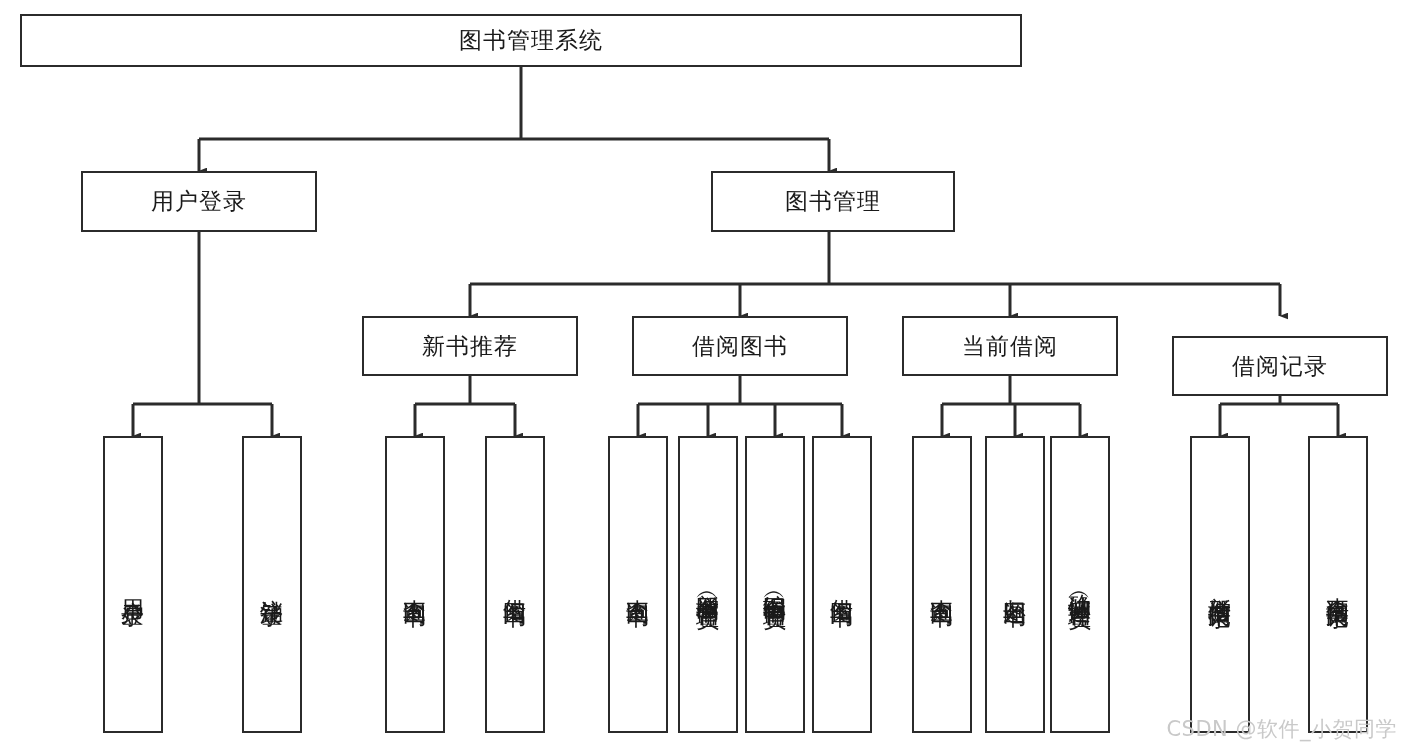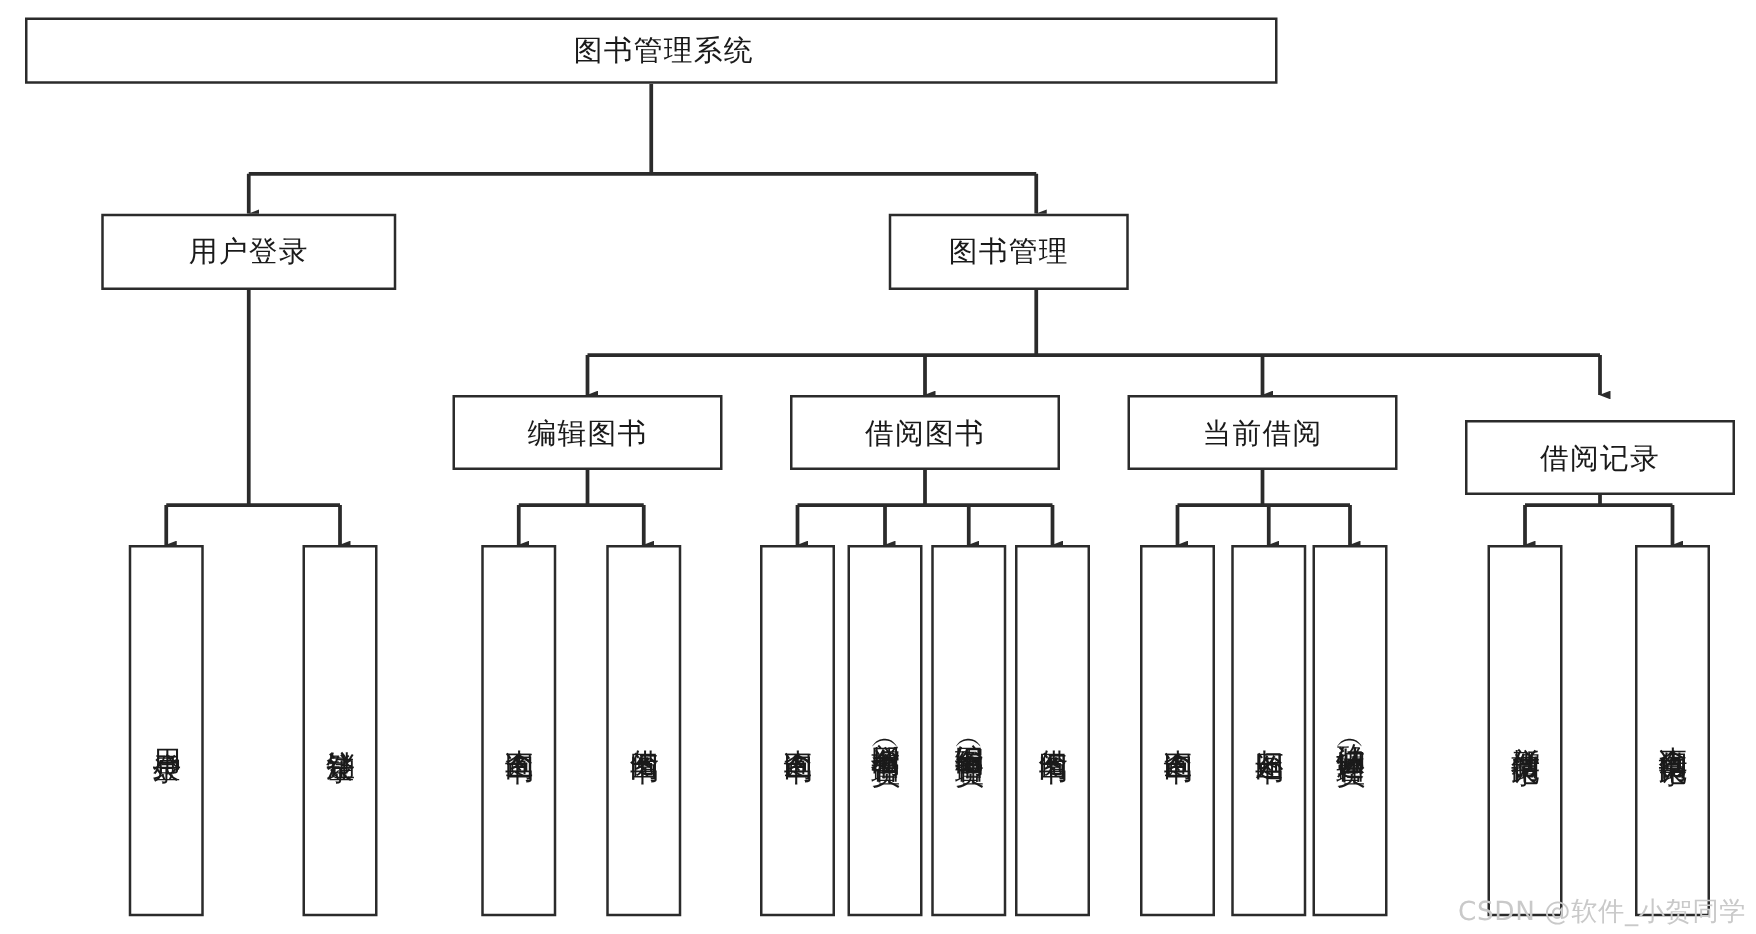--- a/index.html
+++ b/index.html
@@ -121,26 +121,26 @@
       </g>
   </svg>
 
   <div class="node horizontal" style="left: 20px; top: 14px; width: 1002px; height: 53px; padding-left: 20px;">
     <span class="label">图书管理系统</span>
   </div>
 
   <div class="node horizontal" style="left: 81px; top: 171px; width: 236px; height: 61px;">
     <span class="label">用户登录</span>
   </div>
-  <div class="node horizontal" style="left: 711px; top: 171px; width: 192px; height: 61px;">
+  <div class="node horizontal" style="left: 711px; top: 171px; width: 244px; height: 61px;">
     <span class="label">图书管理</span>
   </div>
 
   <div class="node horizontal" style="left: 362px; top: 316px; width: 216px; height: 60px;">
-    <span class="label">编辑图书</span>
+    <span class="label">新书推荐</span>
   </div>
   <div class="node horizontal" style="left: 632px; top: 316px; width: 216px; height: 60px;">
     <span class="label">借阅图书</span>
   </div>
   <div class="node horizontal" style="left: 902px; top: 316px; width: 216px; height: 60px;">
     <span class="label">当前借阅</span>
   </div>
   <div class="node horizontal" style="left: 1172px; top: 316px; width: 216px; height: 60px; margin-top: 20px;">
     <span class="label">借阅记录</span>
   </div>

